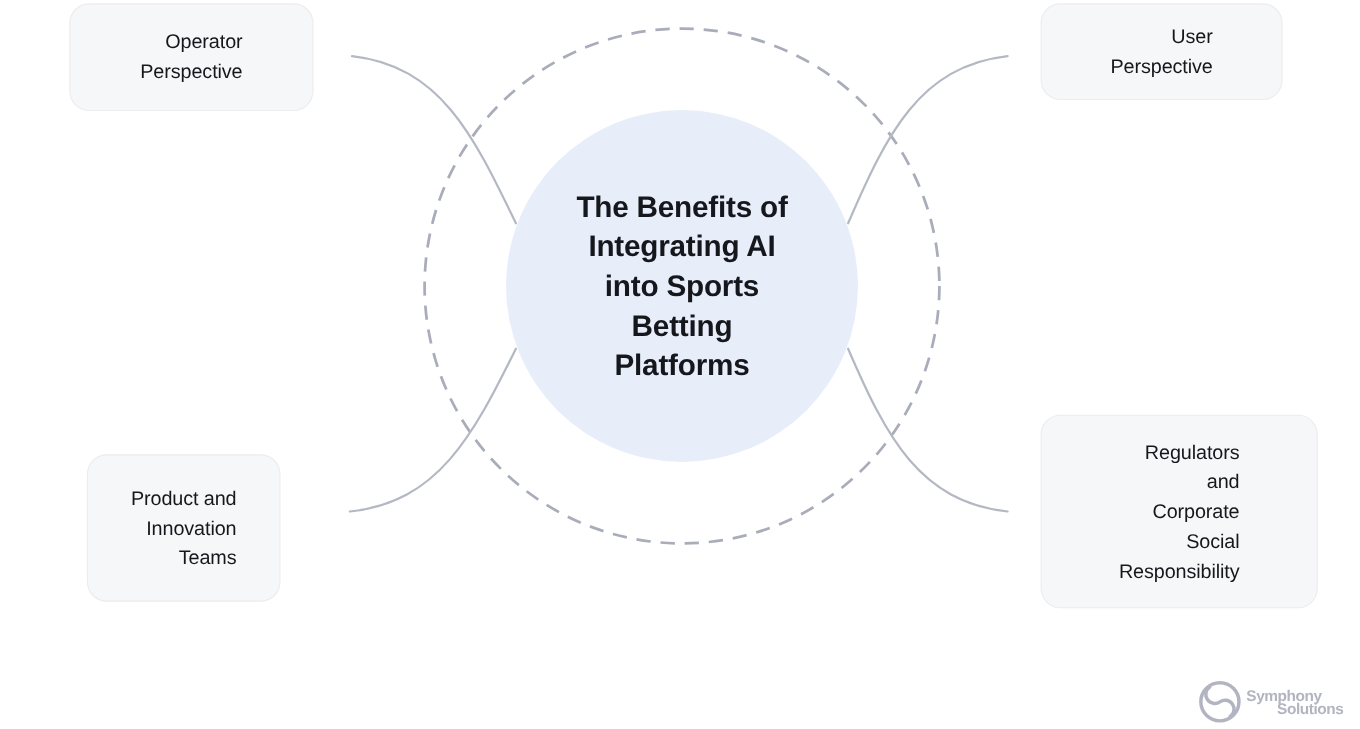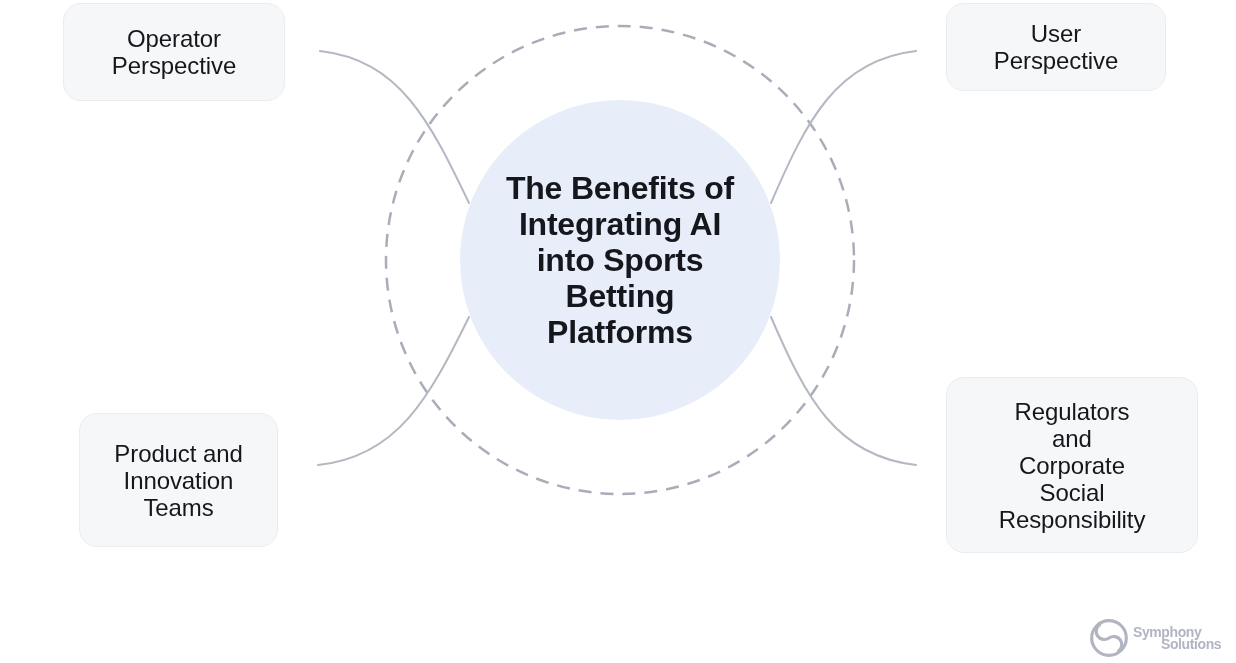--- a/index.html
+++ b/index.html
@@ -23,43 +23,43 @@
     background: #f6f7f9;
     border: 1px solid #ebecf0;
     border-radius: 18px;
     display: flex;
     align-items: center;
     justify-content: center;
     box-sizing: border-box;
   }
   .node .node-label {
     white-space: pre-line;
-    text-align: center;
+    text-align: right;
     color: #15171c;
-    font-size: 24px;
+    font-size: 18px;
     line-height: 27px;
     font-weight: 500;
     letter-spacing: -0.1px;
   }
   .node-tl { left: 63px;  top: 3px;   width: 222px; height: 98px;  }
   .node-tr { left: 946px; top: 3px;   width: 220px; height: 88px; }
-  .node-bl { left: 79px;  top: 413px; width: 199px; height: 134px; }
+  .node-bl { left: 79px;  top: 413px; width: 176px; height: 134px; }
   .node-br { left: 946px; top: 377px; width: 252px; height: 176px; }
   
   .hub-label {
     position: absolute;
     left: 480px; top: 160px;
     width: 280px; height: 200px;
     display: flex;
     align-items: center;
     justify-content: center;
     text-align: center;
     white-space: pre-line;
     color: #15171c;
-    font-size: 32px;
+    font-size: 27px;
     line-height: 36px;
     font-weight: 600;
     letter-spacing: -0.2px;
   }
   
   .logo {
     position: absolute;
     left: 1088px; top: 617px;
     display: flex;
     align-items: center;

